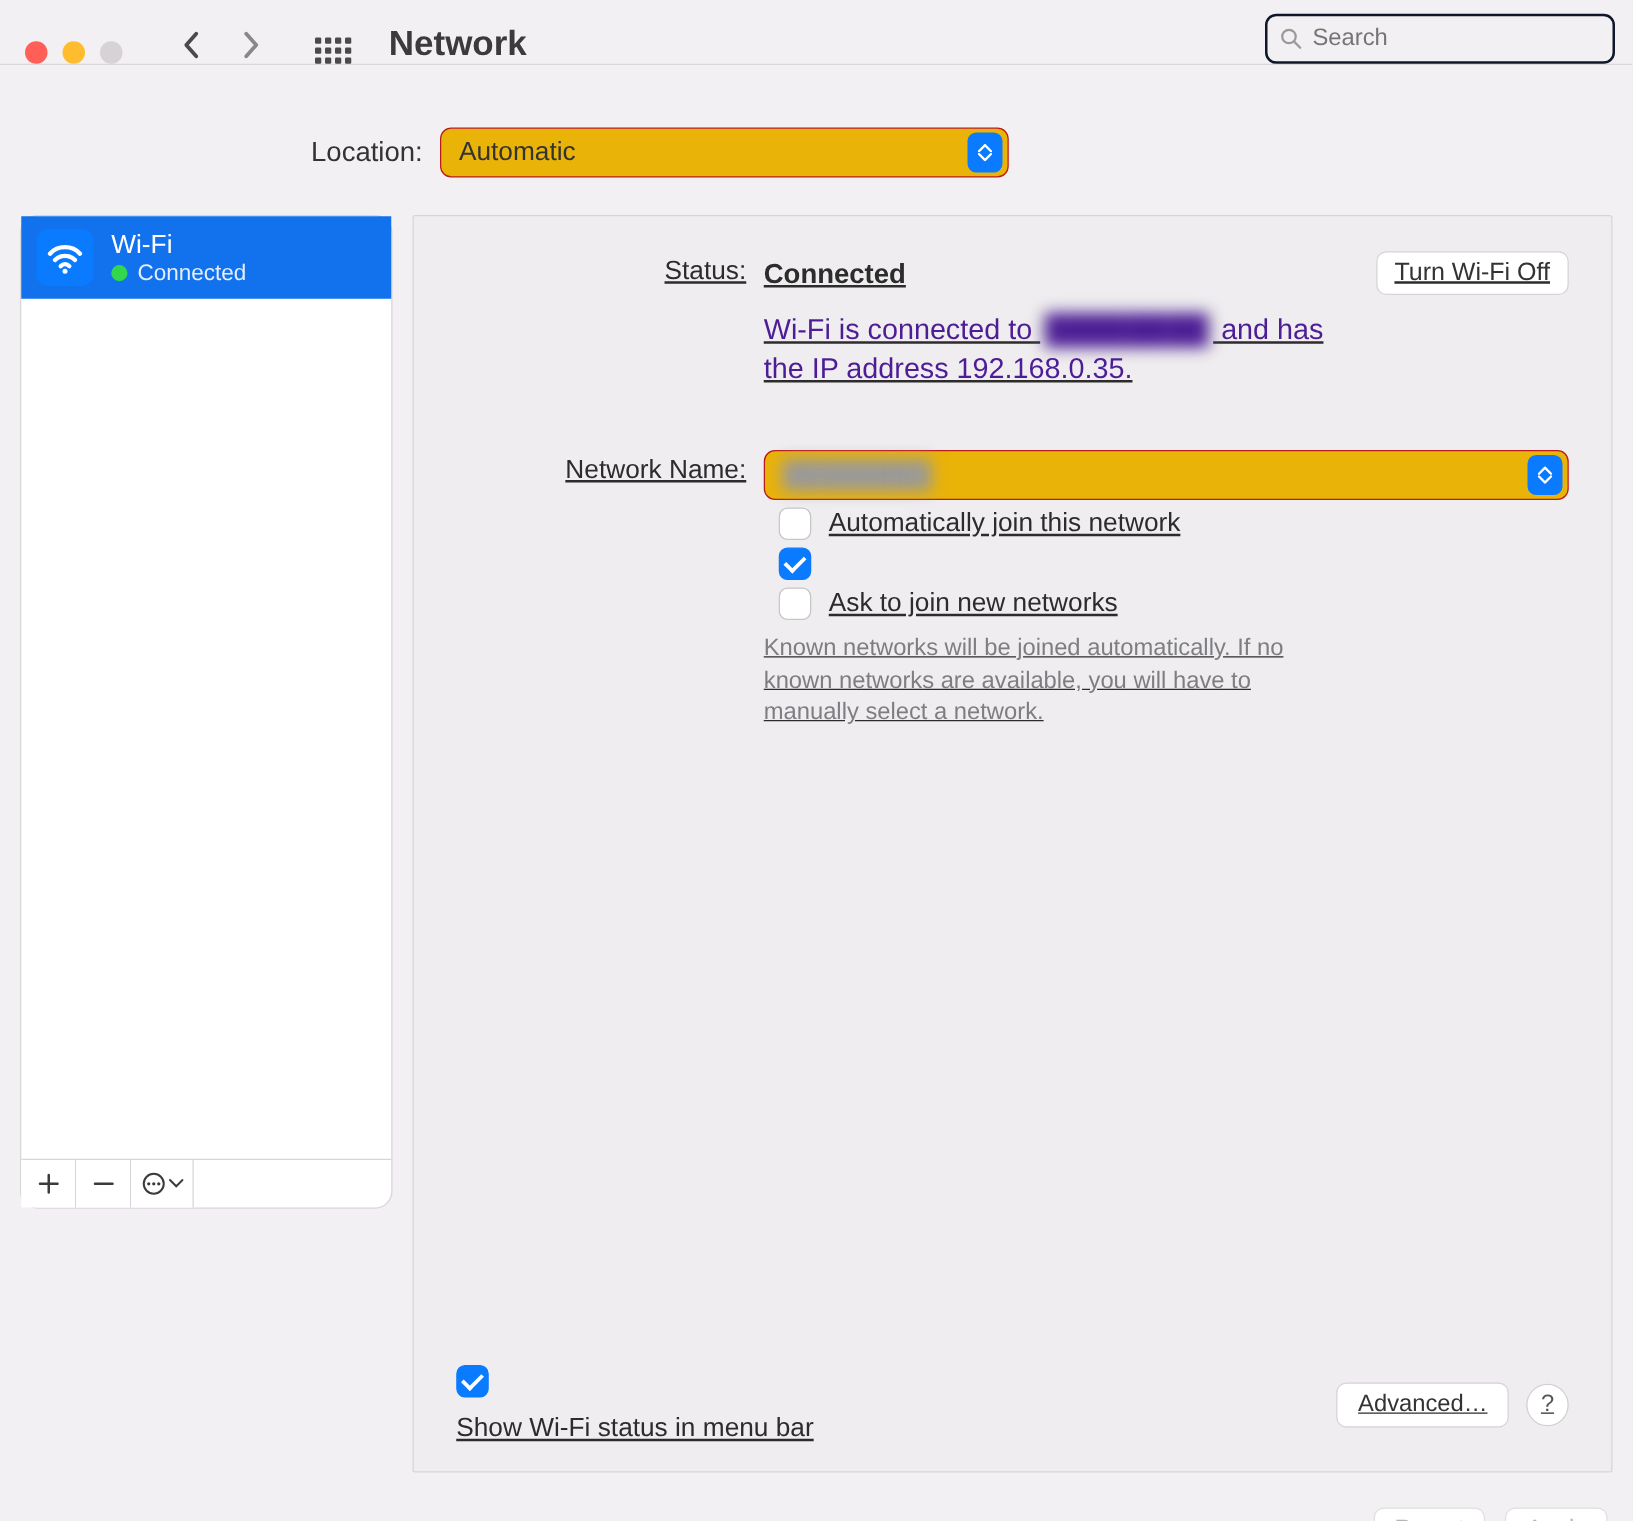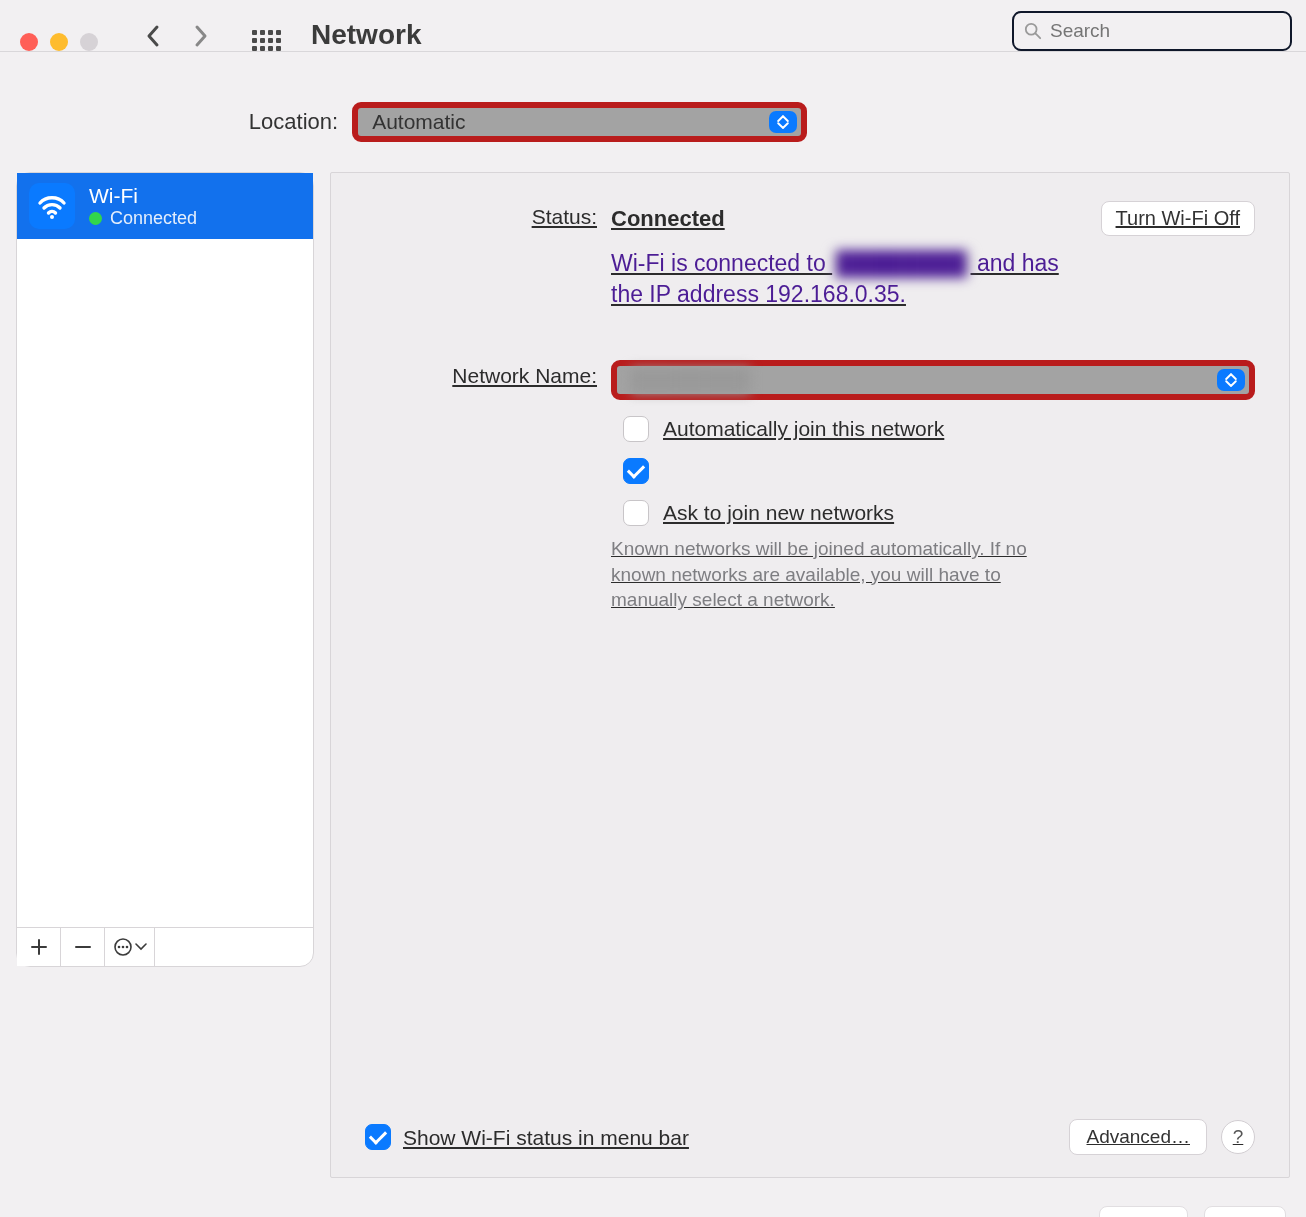--- a/index.html
+++ b/index.html
@@ -58,21 +58,21 @@
   }
 
   
   .location-row {
     display:flex; align-items:center; justify-content:center; gap:14px;
     margin: 50px 0 30px -250px;
   }
   .location-label { font-size:22px; color:#333; }
   .select-shell {
     position:relative;
-    background:#a3a3a3; border:6px solid #b91c1c; border-radius:9px;
+    background:#eab308; border:1px solid #b91c1c; border-radius:9px;
     height:40px; min-width:455px;
     display:flex; align-items:center; padding:0 38px 0 14px;
     font-size:21px; color:#333;
   }
   .stepper-knob {
     position:absolute; right:4px; top:3px; bottom:3px; width:28px;
     background:#0a7aff; border-radius:7px;
     display:flex; flex-direction:column; align-items:center; justify-content:center;
     color:#fff;
   }
@@ -139,38 +139,38 @@
   }
   .btn.small { padding:5px 14px; font-size:20px;}
   .status-desc { color:#4c1d95; font-size:23px; margin-top:12px; line-height:1.35; max-width:480px;}
   .blur { filter: blur(6px); background:#bdbdbd66; border-radius:3px; padding:0 4px;}
 
   .netname-select { min-width: 430px; }
   .netname-select .blurspan {
     filter: blur(6px); color:#999;
   }
 
-  .check-row { display:flex; align-items:flex-start; gap:14px; margin-top:16px;padding-left:12px;}
+  .check-row { display:flex; align-items:flex-start; gap:14px; margin-top:6px;padding-left:12px;}
   .chk {
     width:26px; height:26px; border:1.5px solid #c8c5c8; border-radius:7px;
     background:#fff; display:flex; align-items:center; justify-content:center;
     flex-shrink:0; cursor:pointer;
   }
   .chk.checked { background:#0a7aff; border-color:#0a7aff; }
   .chk.checked::after {
     content:""; width:7px; height:13px; border:solid #fff; border-width:0 3px 3px 0;
     transform: rotate(45deg) translate(-1px,-1px);
   }
   .check-label { font-size:21px; color:#2c2c2c; padding-top:1px;}
   .help-text { color:#7e7e82; font-size:19px; margin-top:10px; max-width:450px; line-height:1.35;}
 
   .detail-footer {
     margin-top:auto; display:flex; align-items:center; gap:14px;
   }
-  .footer-check { display:flex; align-items:center; gap:12px; }
+  .footer-check { display:flex; align-items:flex-start; gap:12px;flex-direction:column; }
 
   .advanced-wrap { margin-left:auto; display:flex; align-items:center; gap:14px;}
   .help-btn {
     width:34px; height:34px; border:1px solid #d2ced2; border-radius:50%;
     display:flex; align-items:center; justify-content:center;
     font-size:19px; color:#555; background:#fff; cursor:pointer;
   }
 
   
   .bottom-bar {

